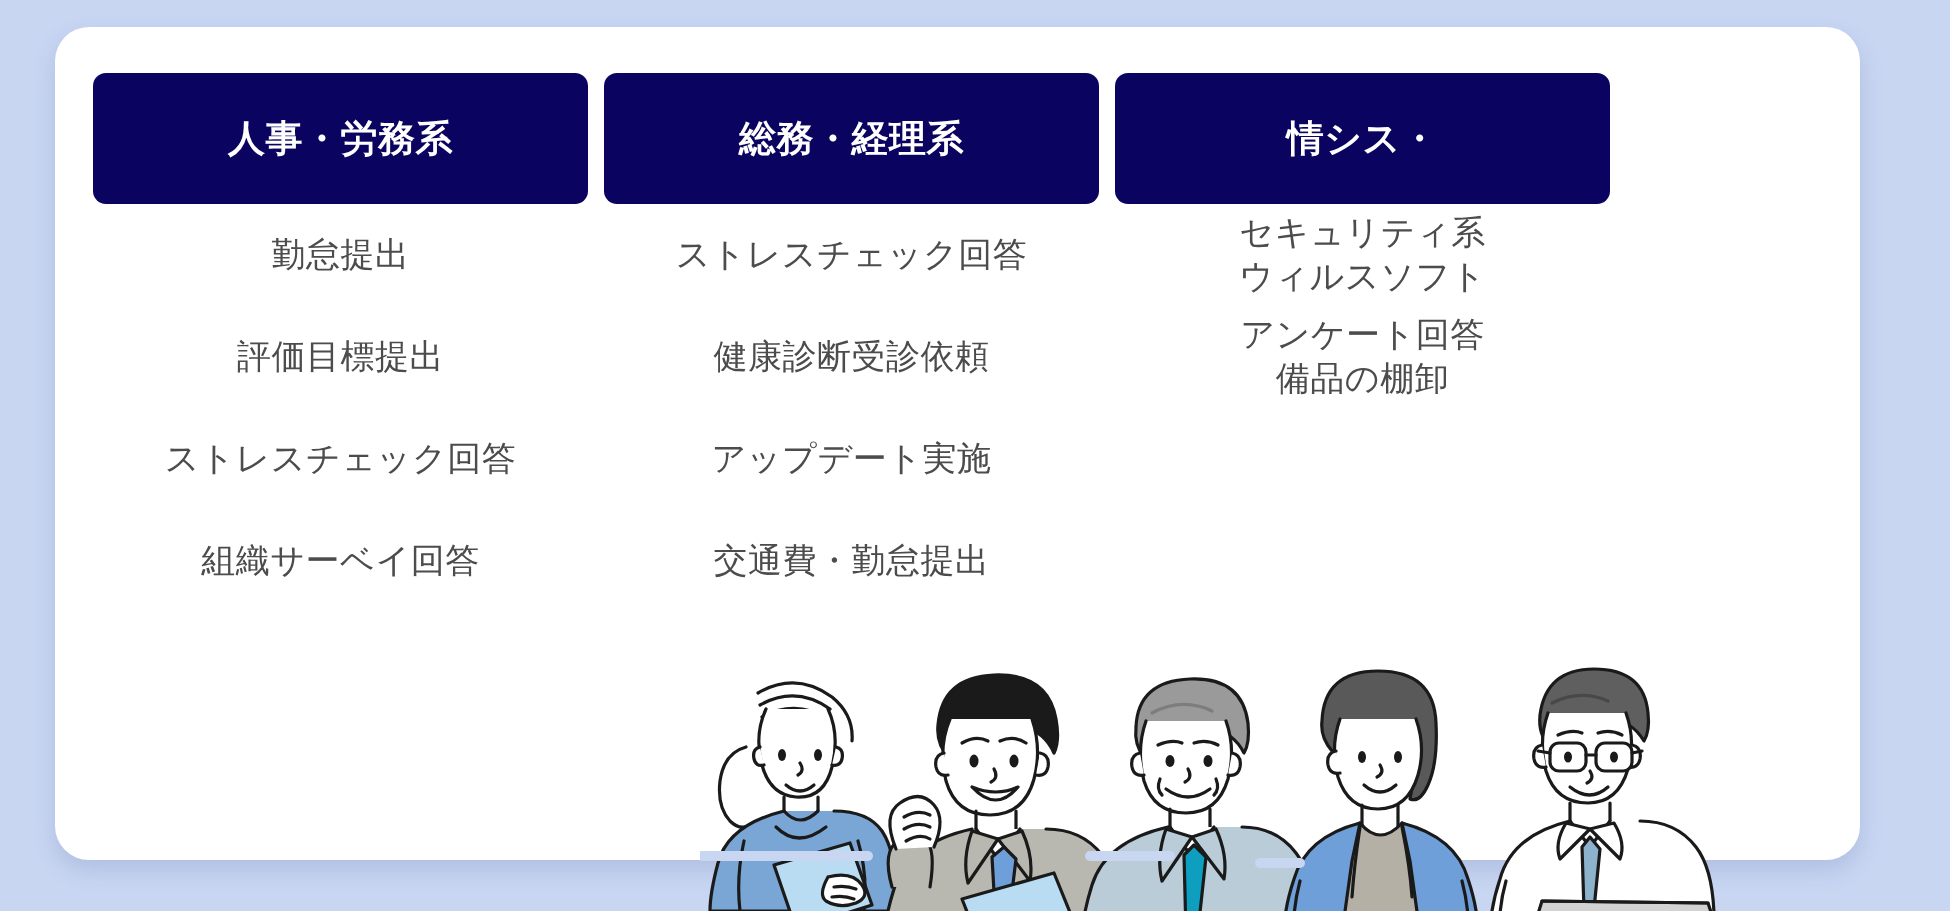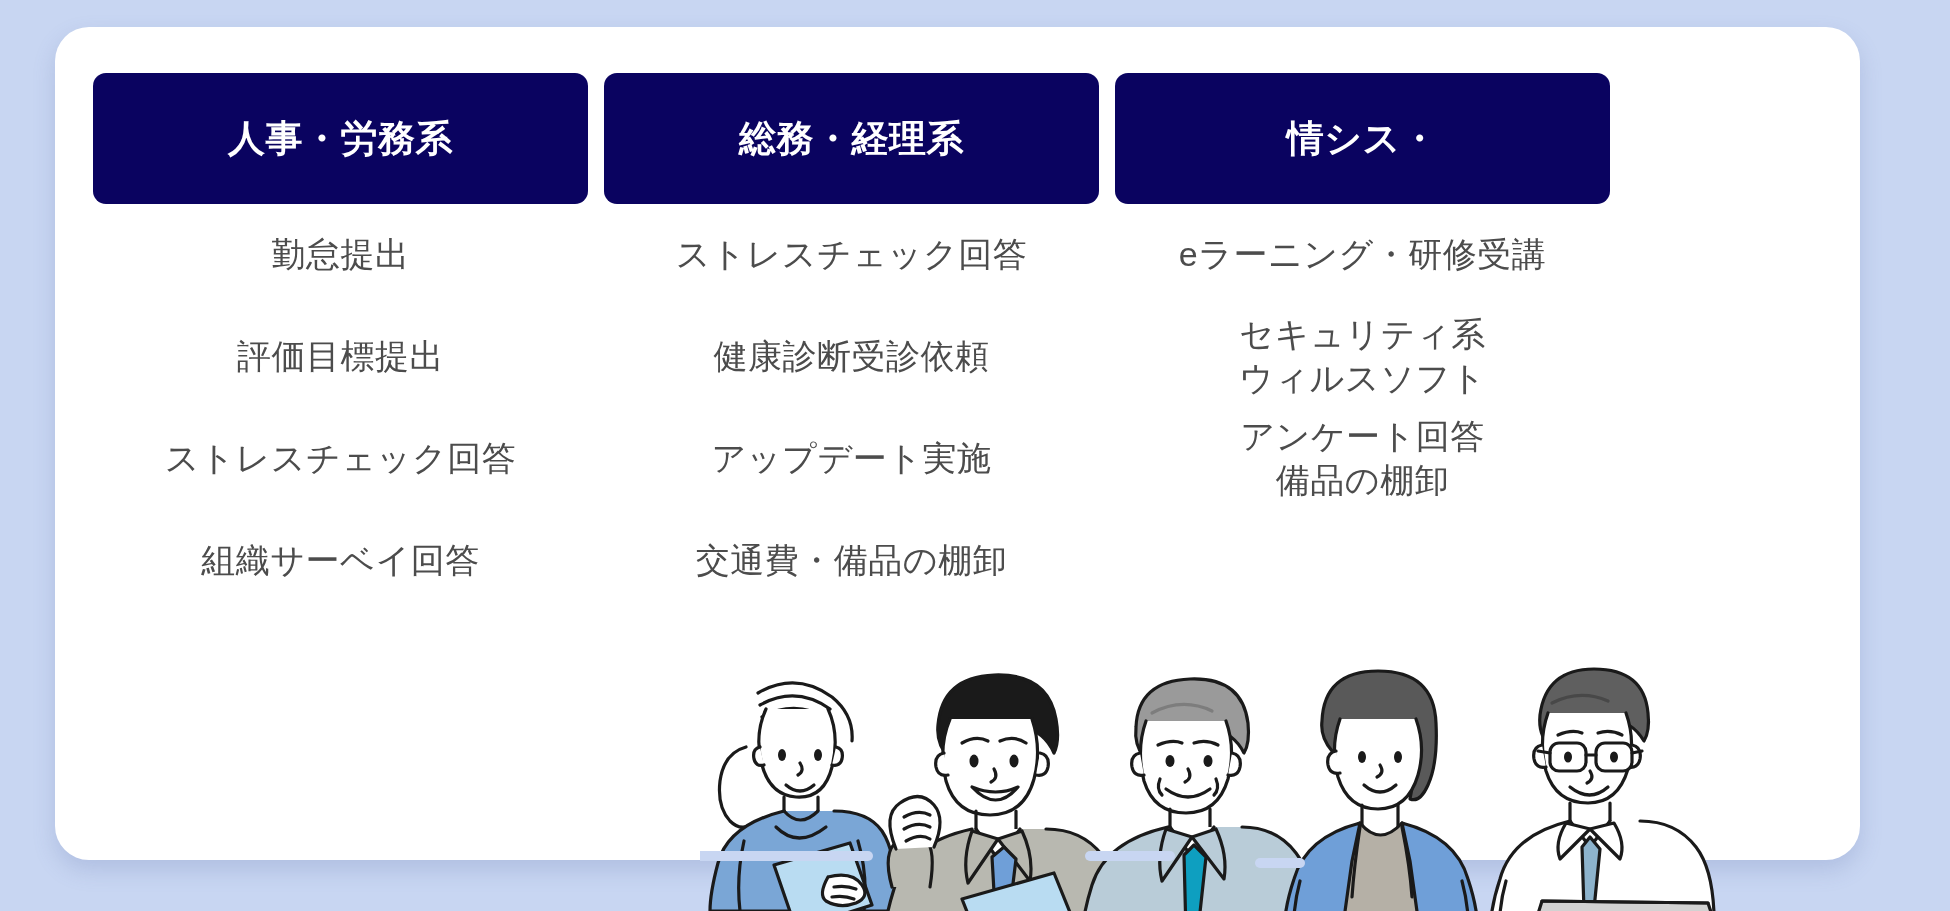--- a/index.html
+++ b/index.html
@@ -142,35 +142,32 @@
         <div class="col-item">
           <span class="il">ストレスチェック回答</span>
         </div>
         <div class="col-item">
           <span class="il">健康診断受診依頼</span>
         </div>
         <div class="col-item">
           <span class="il">アップデート実施</span>
         </div>
         <div class="col-item">
-          <span class="il">交通費・備品の棚卸</span>
+          <span class="il">交通費・勤怠提出</span>
         </div>
       </div>
     </div>
 
     <div class="column">
       <div class="col-header">
         <div>
           <span class="hl">情シス・</span>
         </div>
       </div>
       <div class="col-items">
-        <div class="col-item">
-          <span class="il">eラーニング・研修受講</span>
-        </div>
         <div class="col-item">
           <span class="il">セキュリティ系</span>
           <span class="il">ウィルスソフト</span>
         </div>
         <div class="col-item">
           <span class="il">アンケート回答</span>
           <span class="il">備品の棚卸</span>
         </div>
       </div>
     </div>

